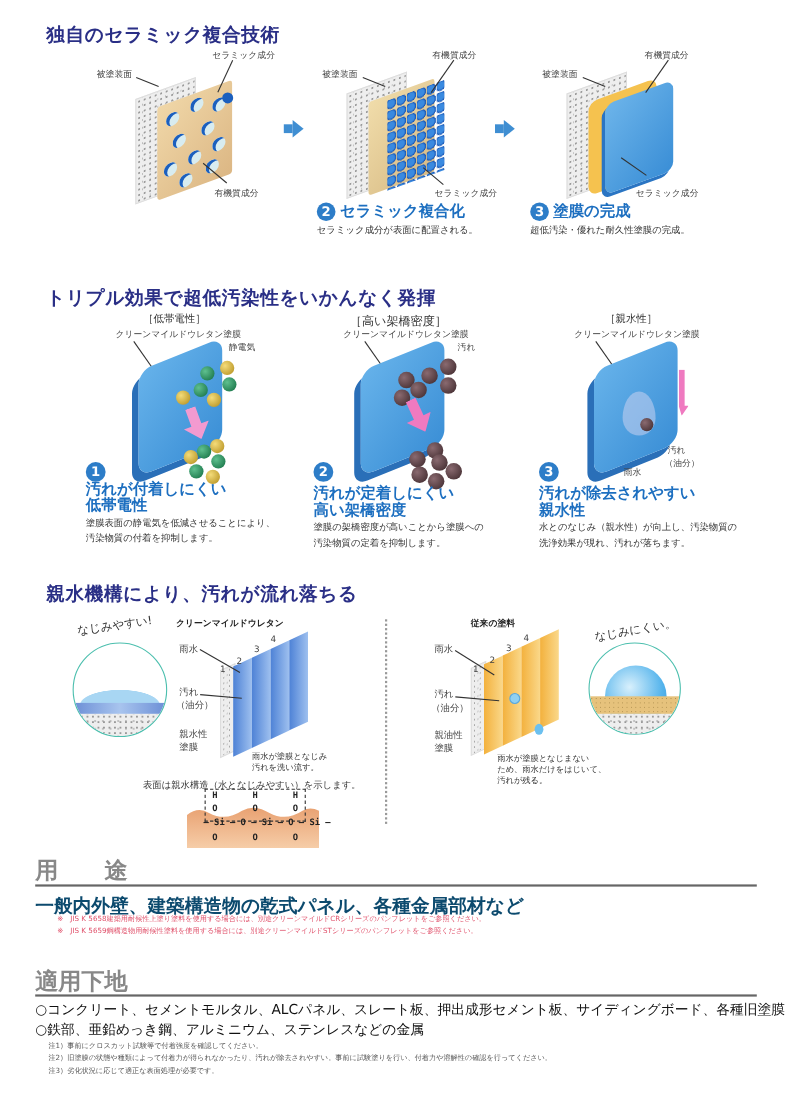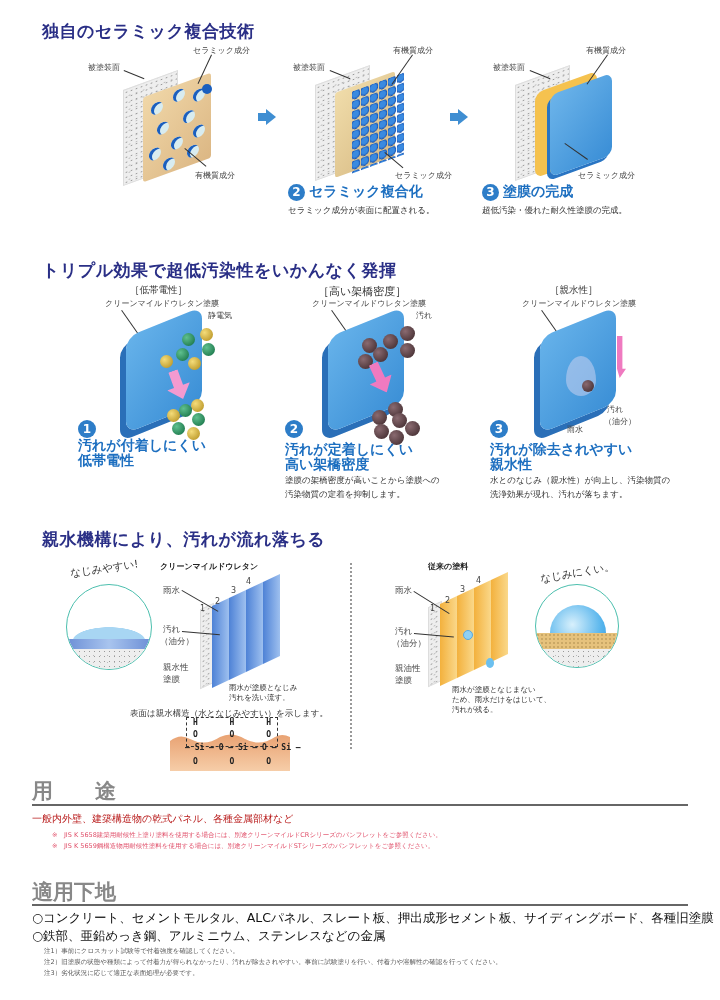--- a/index.html
+++ b/index.html
@@ -16,21 +16,21 @@
 .panel{background:linear-gradient(135deg,#66b2ea,#3b8fd6);border-radius:12px;box-shadow:-6px 6px 0 #2a6fb8}
 .ball{border-radius:50%;position:absolute}
 .b-y{background:radial-gradient(circle at 35% 35%,#f4dc7a,#b08a18);width:13px;height:13px}
 .b-g{background:radial-gradient(circle at 35% 35%,#5fc08f,#0f6a3e);width:13px;height:13px}
 .b-d{background:radial-gradient(circle at 35% 35%,#8a6a70,#3a2528);width:15px;height:15px}
 .line{position:absolute;height:1px;background:#333;transform-origin:0 0}
 .sec-head{font-weight:bold;color:#888;font-size:21px}
 .rule{height:2px;background:#666}
 .note-red{font-size:6.5px;color:#e0506a;white-space:nowrap}
 .note-gray{font-size:6.5px;color:#555;white-space:nowrap}
-.big{font-size:10px;font-weight:normal;color:#b91c1c;white-space:nowrap}
+.big{font-size:17px;font-weight:bold;color:#0c4a6e;white-space:nowrap}
 </style>
 </head>
 <body>
 
 <div class="abs h-title" style="left:42px;top:20px">独自のセラミック複合技術</div>
 
 <div class="abs" style="left:110px;top:40px;width:200px;height:140px">
   <div class="abs wall" style="left:13px;top:40px;width:55px;height:96px;transform:skewY(-20deg)"></div>
   <div class="abs" style="left:33px;top:45px;width:68px;height:85px;background:linear-gradient(135deg,#f0d7a8,#dcb784);transform:skewY(-20deg);border-radius:3px">
     <div class="ball" style="left:8px;top:10px;width:12px;height:12px;background:#d8ecf0;box-shadow:inset 3px 2px 0 #1b5fbe"></div>
@@ -119,20 +119,24 @@
 <div class="b-y ball" style="left:191px;top:399px"></div>
 <div class="b-g ball" style="left:179px;top:404px"></div>
 <div class="b-y ball" style="left:167px;top:409px"></div>
 <div class="b-g ball" style="left:192px;top:413px"></div>
 <div class="b-g ball" style="left:172px;top:422px"></div>
 <div class="b-y ball" style="left:187px;top:427px"></div>
 <div class="abs" style="left:78px;top:418px">
   <div class="num" style="width:18px;height:18px;line-height:18px">1</div>
   <div class="cap-title" style="margin-top:0;line-height:15px">汚れが付着しにくい</div>
   <div class="cap-title" style="line-height:15px">低帯電性</div>
+  <div class="desc" style="margin-top:1px">
+      <div>塗膜表面の静電気を低減させることにより、</div>
+      <div>汚染物質の付着を抑制します。</div>
+    </div>
 </div>
 
 <div class="abs" style="left:318px;top:284px;font-size:11px;color:#333">［高い架橋密度］</div>
 <div class="abs lbl" style="left:312px;top:298px">クリーンマイルドウレタン塗膜</div>
 <div class="line" style="left:332px;top:310px;width:36px;transform:rotate(55deg)"></div>
 <div class="abs lbl" style="left:416px;top:310px">汚れ</div>
 <div class="abs panel" style="left:328px;top:322px;width:76px;height:96px;transform:skewY(-22deg)"></div>
 <div class="b-d ball" style="left:400px;top:326px"></div>
 <div class="b-d ball" style="left:383px;top:334px"></div>
 <div class="b-d ball" style="left:362px;top:338px"></div>

